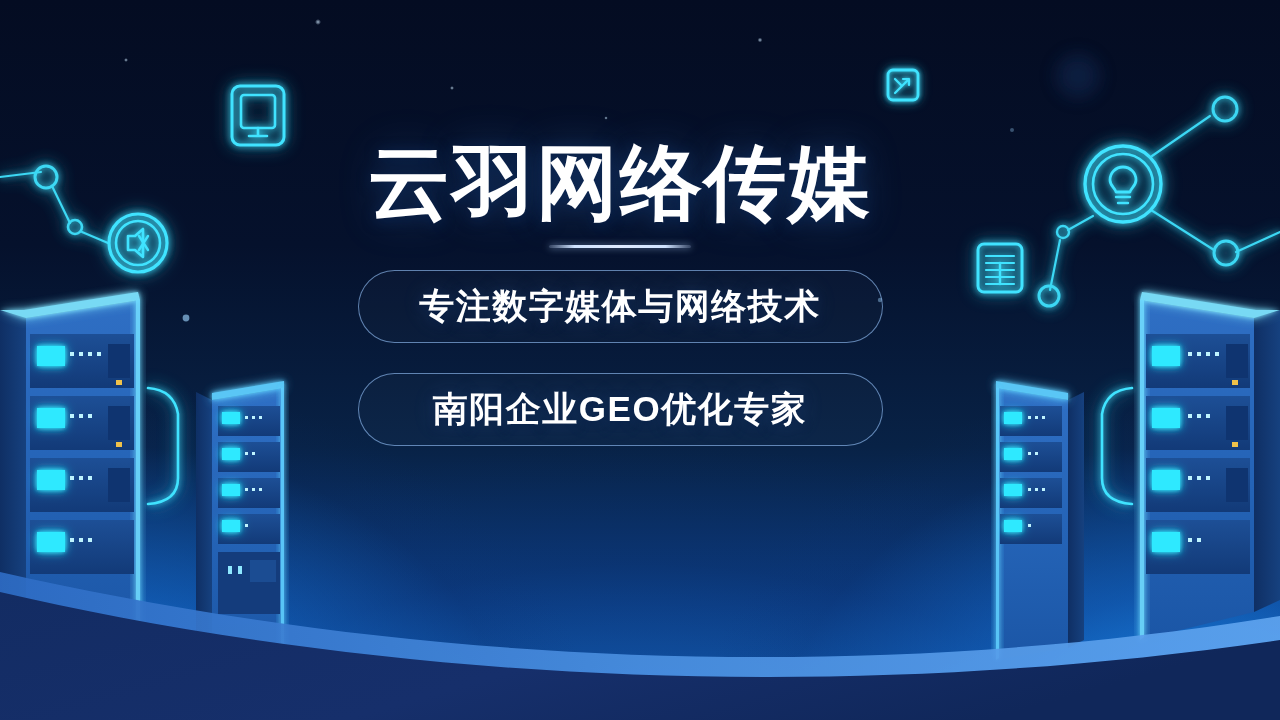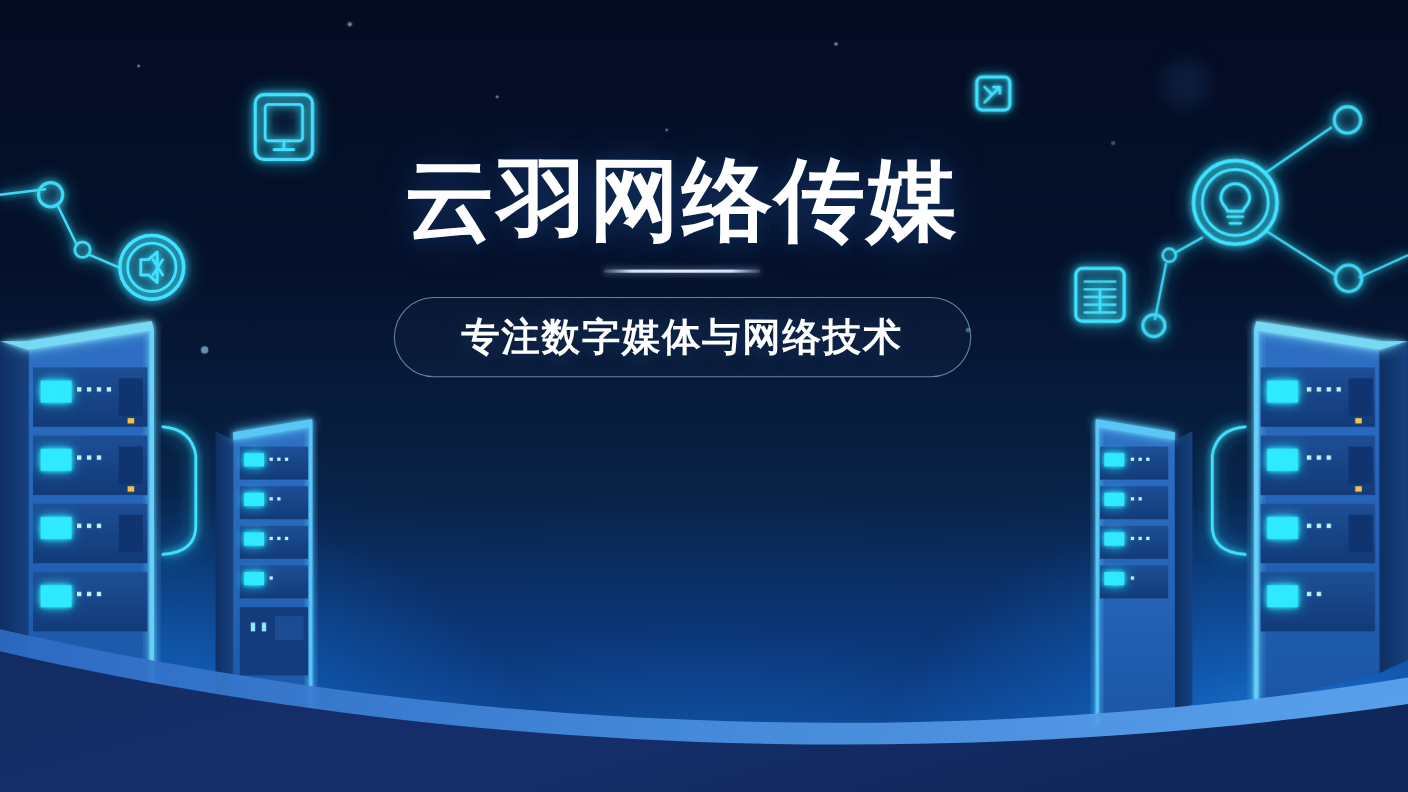--- a/index.html
+++ b/index.html
@@ -329,16 +329,19 @@
   </svg>
 
   <div id="content">
     <h1 id="title">云羽网络传媒</h1>
     <div id="divider"></div>
 
     <div id="pills">
       <div class="pill">
         <span class="pill-text">专注数字媒体与网络技术</span>
       </div>
+      <div class="pill">
+        <span class="pill-text">南阳企业GEO优化专家</span>
+      </div>
     </div>
   </div>
 
 </div>
 
 </body></html>

